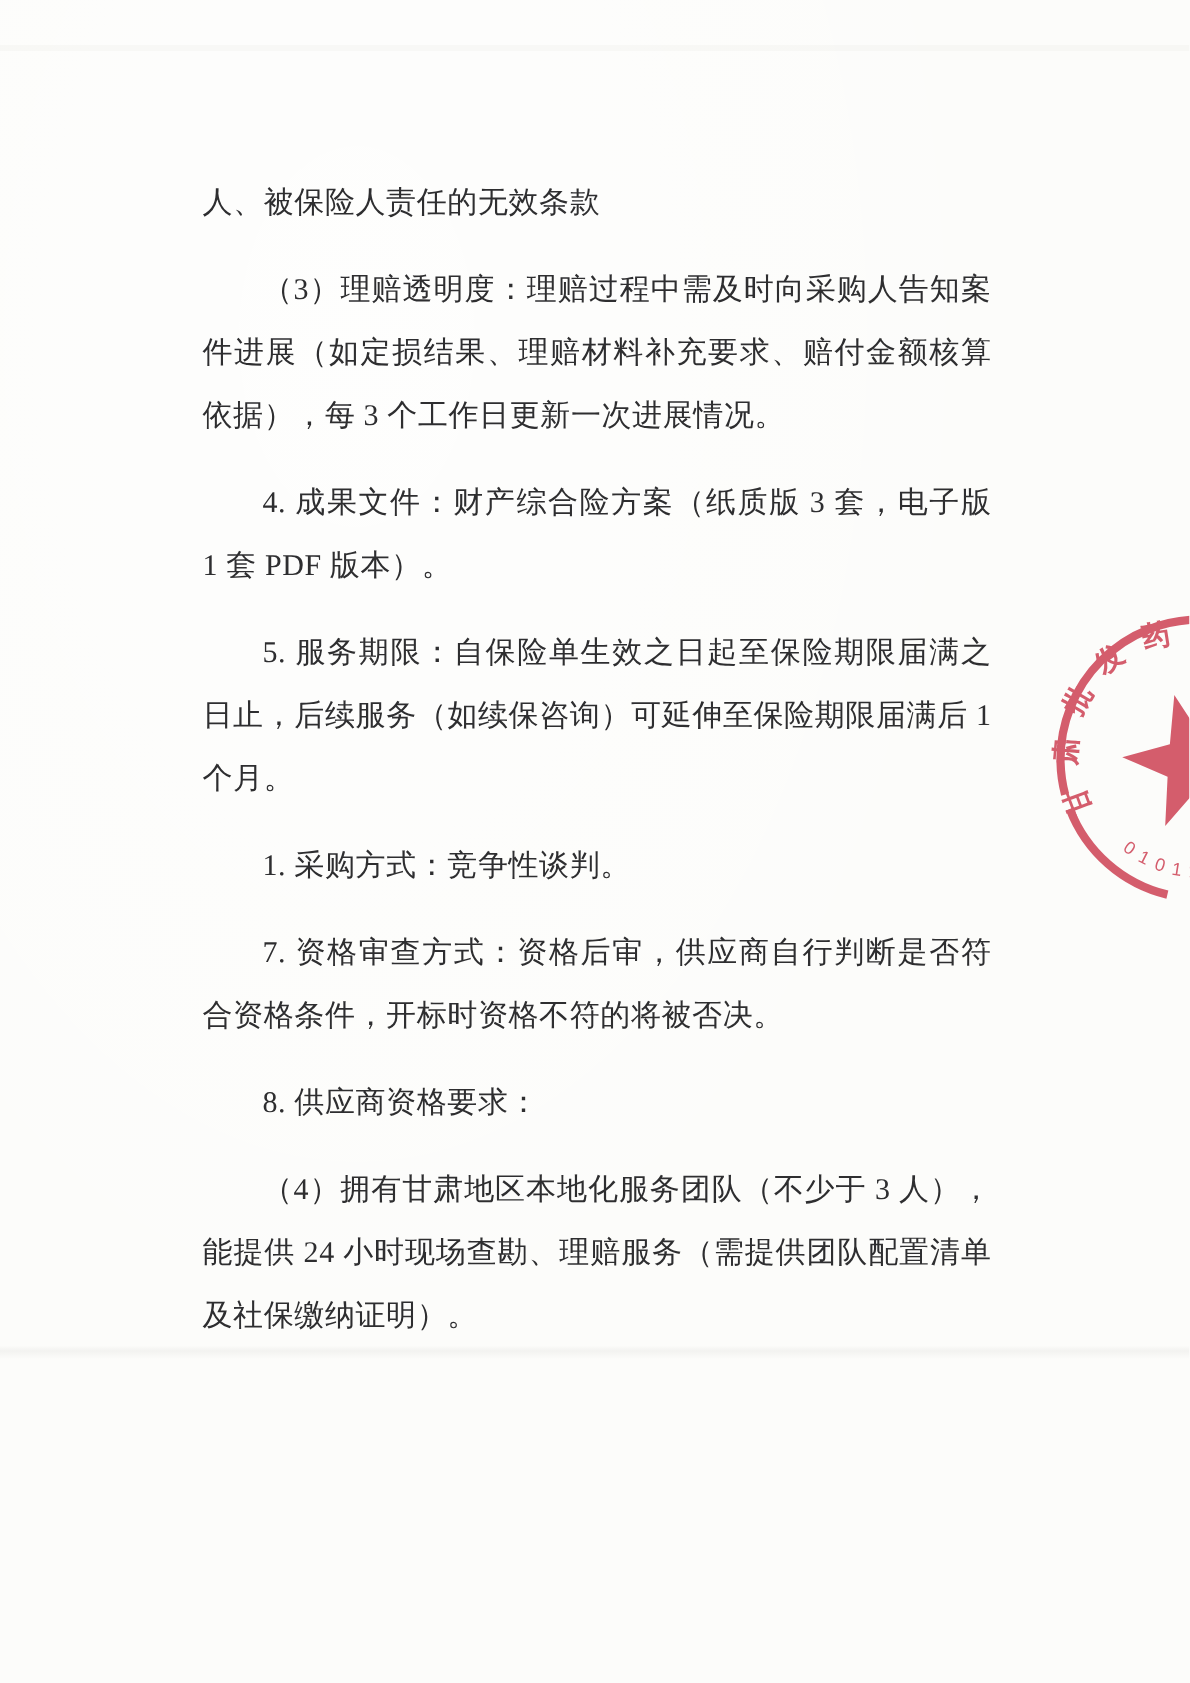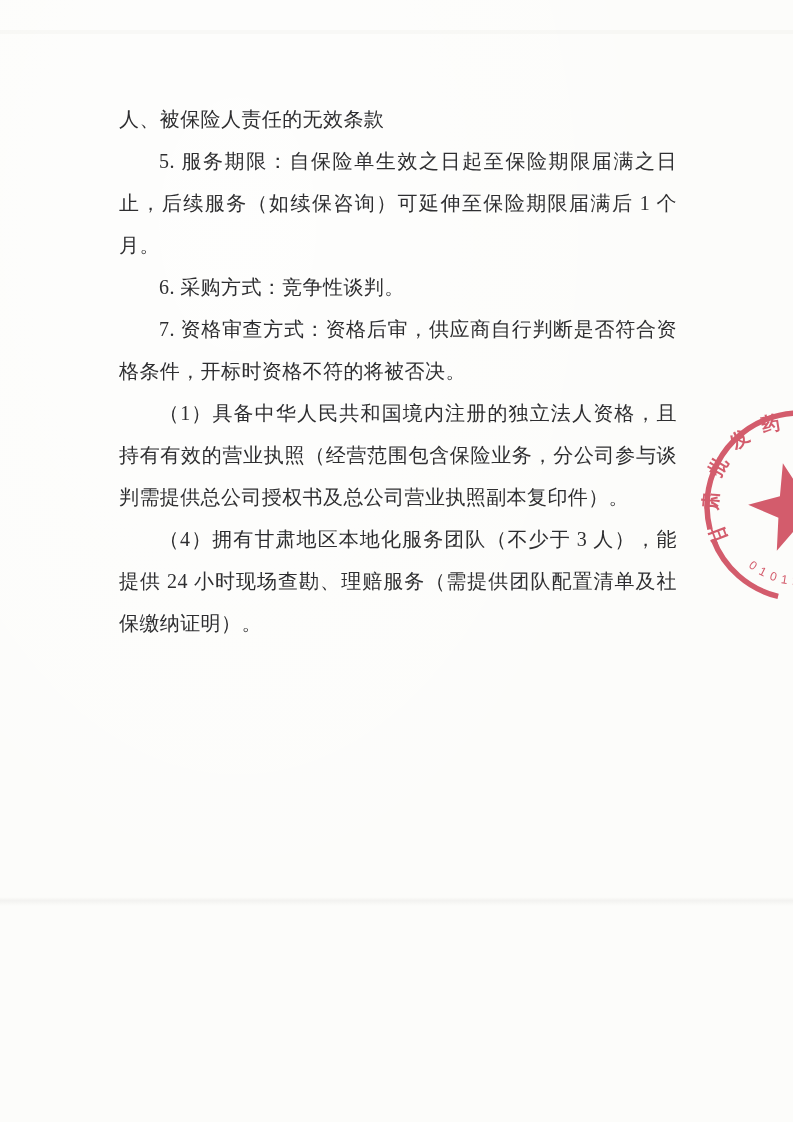--- a/index.html
+++ b/index.html
@@ -19,21 +19,21 @@
   .doc-body {
     position: absolute;
     left: 119px; top: 98px;
     width: 558px;
     font-size: 20px;
     line-height: 42px;
     color: #2e2e30;
     text-align: justify;
     letter-spacing: 0.4px;
   }
-  .doc-body p { margin: 0; }
+  .doc-body p { margin: 16px; }
   .doc-body p.indent { text-indent: 2em; }
   
   .scan-band {
     position: absolute;
     left: 0; width: 793px;
     top: 897px; height: 9px;
     background: linear-gradient(to bottom, rgba(0,0,0,0), rgba(120,118,110,0.07) 40%, rgba(0,0,0,0));
     pointer-events: none;
   }
   .scan-band2 {
@@ -53,24 +53,26 @@
   }
   .seal-wrap svg { position: absolute; left: 0; top: 0; }
 </style>
 </head>
 <body>
 
 <div class="scan-page">
 
   <div class="doc-body" id="doc-body">
       <p class="">人、被保险人责任的无效条款</p>
+      <p class="indent">（3）理赔透明度：理赔过程中需及时向采购人告知案件进展（如定损结果、理赔材料补充要求、赔付金额核算依据），每 3 个工作日更新一次进展情况。</p>
+      <p class="indent">4. 成果文件：财产综合险方案（纸质版 3 套，电子版 1 套 PDF 版本）。</p>
       <p class="indent">5. 服务期限：自保险单生效之日起至保险期限届满之日止，后续服务（如续保咨询）可延伸至保险期限届满后 1 个月。</p>
-      <p class="indent">6. 采购方式：竞争性谈判。</p>
+      <p class="indent">1. 采购方式：竞争性谈判。</p>
       <p class="indent">7. 资格审查方式：资格后审，供应商自行判断是否符合资格条件，开标时资格不符的将被否决。</p>
-      <p class="indent">（1）具备中华人民共和国境内注册的独立法人资格，且持有有效的营业执照（经营范围包含保险业务，分公司参与谈判需提供总公司授权书及总公司营业执照副本复印件）。</p>
+      <p class="indent">8. 供应商资格要求：</p>
       <p class="indent">（4）拥有甘肃地区本地化服务团队（不少于 3 人），能提供 24 小时现场查勘、理赔服务（需提供团队配置清单及社保缴纳证明）。</p>
     </div>
 
   <div class="scan-band"></div>
   <div class="scan-band2"></div>
 
   <div class="seal-wrap">
     <svg width="230" height="230" viewBox="0 0 230 230">
       <defs>
         <path id="seal-arc-path" d="M 46.6 151.3 A 70 70 0 0 1 156.5 57.5" fill="none"></path>

